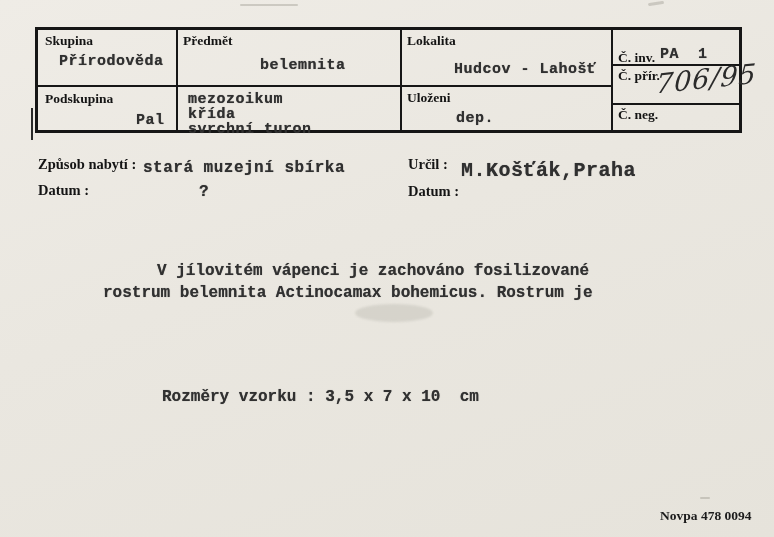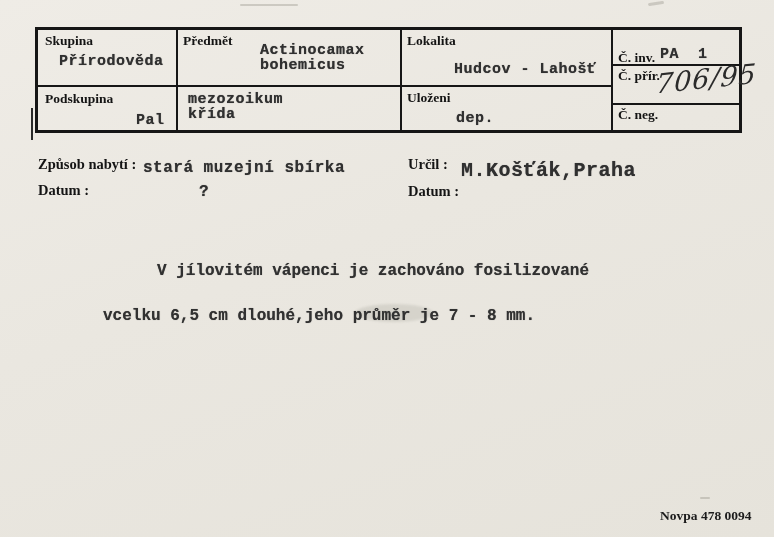--- a/index.html
+++ b/index.html
@@ -74,31 +74,31 @@
     <div class="vline" style="left:362px;"></div>
     <div class="vline" style="left:573px;"></div>
     <div class="hline" style="left:0; width:573px; top:55px;"></div>
     <div class="hline" style="left:573px; right:0; top:34px;"></div>
     <div class="hline" style="left:573px; right:0; top:73px;"></div>
 
     <div class="label" style="left:7px; top:3px;">Skupina</div>
     <div class="tw" style="left:21px; top:23px;">Přírodověda</div>
 
     <div class="label" style="left:145px; top:3px;">Předmět</div>
-    <div class="tw" style="left:222px; top:12px;">Actinocamax</div>
-    <div class="tw" style="left:222px; top:27px;">bohemicus</div>
+    <div class="tw" style="left:222px; top:27px;">belemnita</div>
 
     <div class="label" style="left:369px; top:3px;">Lokalita</div>
     <div class="tw" style="left:392px; top:31px;margin-left:24px;">Hudcov - Lahošť</div>
 
     <div class="label" style="left:7px; top:61px;">Podskupina</div>
     <div class="tw" style="left:98px; top:82px;">Pal</div>
 
     <div class="tw tw-block" style="left:150px; top:62px;">mezozoikum</div>
     <div class="tw tw-block" style="left:150px; top:77px;">křída</div>
+    <div class="tw tw-block" style="left:150px; top:92px;">svrchní turon</div>
 
     <div class="label" style="left:369px; top:60px;">Uloženi</div>
     <div class="tw" style="left:418px; top:80px;">dep.</div>
 
     <div class="label" style="left:580px; top:20px;">Č. inv.</div>
     <div class="tw" style="left:622px; top:16px;">PA  1</div>
 
     <div class="label" style="left:580px; top:38px;">Č. přír.</div>
     <div class="handwriting" style="left:618px; top:33px;">706/95</div>
 
@@ -112,20 +112,21 @@
 
   <div class="label" style="left:38px; top:182px; font-size:14.5px;">Datum :</div>
   <div class="tw" style="left:199px; top:183px; font-size:16px;">?</div>
 
   <div class="label" style="left:408px; top:156px; font-size:14.5px;">Určil :</div>
   <div class="tw" style="left:461px; top:159px; font-size:20px;">M.Košťák,Praha</div>
 
   <div class="label" style="left:408px; top:183px; font-size:14.5px;">Datum :</div>
 
   <div class="desc-line" style="left:157px; top:262px;">V jílovitém vápenci je zachováno fosilizované</div>
+  <div class="desc-line" style="left:103px; top:284px;">rostrum belemnita Actinocamax bohemicus. Rostrum je</div>
   <div class="smudge-soft" style="left:355px; top:304px; width:78px; height:18px;"></div>
-  <div class="desc-line" style="left:103px; top:307px;">vcelku 6,5 cm dlouhé,jeho průměr je 7 - 8 mm.</div>
 
+  <div class="desc-line" style="left:162px; top:388px;">Rozměry vzorku : 3,5 x 7 x 10  cm</div>
 
   <div class="footer-code" style="left:660px; top:508px;">Novpa 478 0094</div>
   <div class="smudge" style="left:700px; top:497px; width:10px; height:2px;"></div>
 
 </div>
 
 </body></html>

